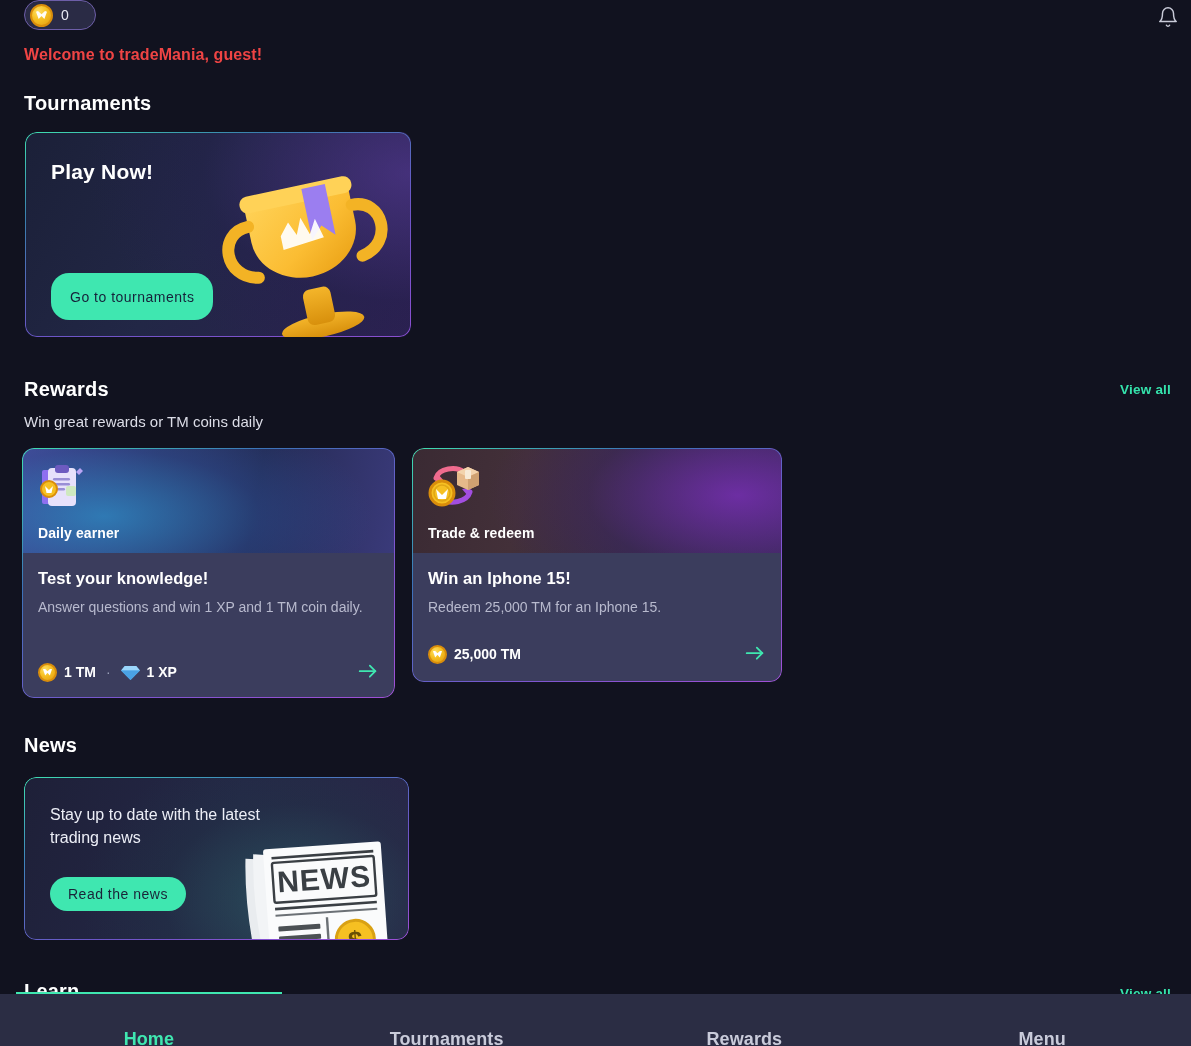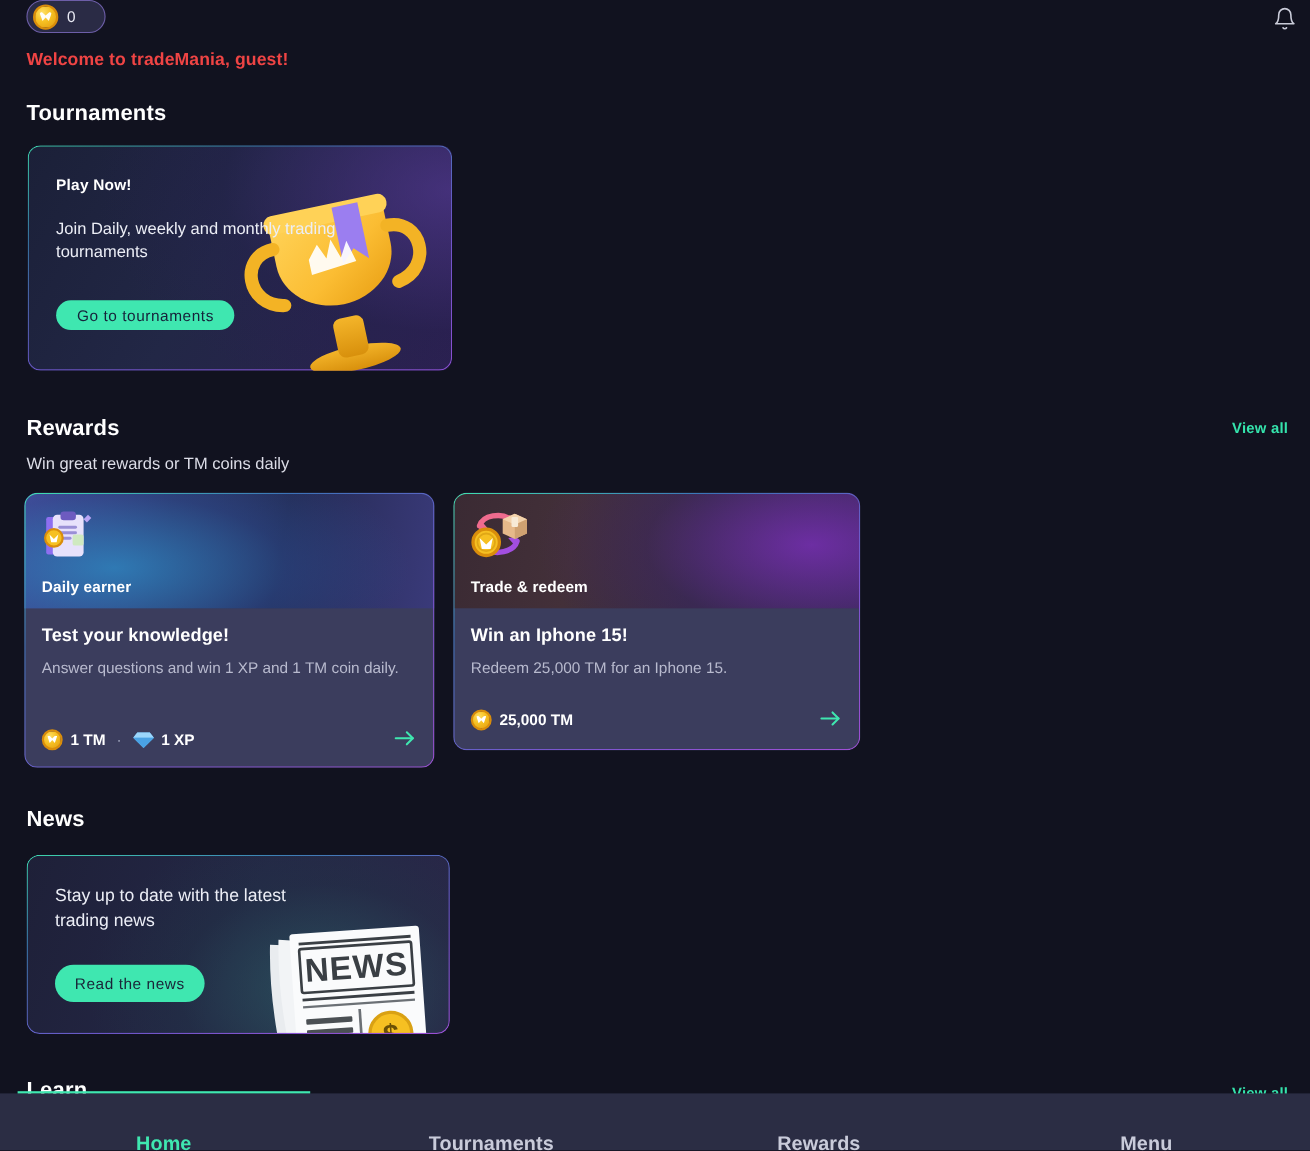--- a/index.html
+++ b/index.html
@@ -136,33 +136,33 @@
     padding: 1px;
     background: linear-gradient(160deg, #3fe0b0 0%, #3a7fae 25%, #6b56c7 60%, #8b4fd0 100%);
     -webkit-mask: linear-gradient(#000 0 0) content-box, linear-gradient(#000 0 0);
     -webkit-mask-composite: xor;
             mask-composite: exclude;
     pointer-events: none;
   }
 
   .tourn-title {
     position: absolute; left: 26px; top: 28px;
-    font-size: 14px; font-weight: 700; color: #fff;
+    font-size: 21px; font-weight: 700; color: #fff;
     letter-spacing: .2px;
     z-index: 3;
   }
   .tourn-desc {
     position: absolute; left: 26px; top: 66px;
     width: 260px;
     font-size: 15px; line-height: 1.42; color: #eceef6; font-weight: 400;
     z-index: 3;
   }
   .tourn-btn {
     position: absolute; left: 26px; top: 141px;
-    height: 27px;
+    height: 47px;
     display: flex; align-items: center;
     padding: 0 19px;
     border-radius: 18px;
     background: #3fe7b0;
     color: #16223a;
     font-size: 14px; font-weight: 500;
     letter-spacing: .5px;
     border: none;
     cursor: pointer;
     font-family: "Liberation Sans", sans-serif;
@@ -453,21 +453,20 @@
         <path d="M62 46 h106 v36 a53 46 0 0 1 -106 0 z" fill="url(#gTrophy)"></path>
         <rect x="58" y="36" width="114" height="17" rx="8" fill="#ffd257"></rect>
         <path d="M62 66 C30 66 28 112 62 118" fill="none" stroke="#f3b325" stroke-width="12" stroke-linecap="round"></path>
         <path d="M168 66 C200 66 202 112 168 118" fill="none" stroke="#f3b325" stroke-width="12" stroke-linecap="round"></path>
         <path d="M122 40 h24 v52 l-12 -12 -12 12 z" fill="#9b7ef0"></path>
         <path d="M92 82 l10 -12 6 14 7 -16 6 18 8 -14 5 20 -42 4 z" fill="#ffffff" opacity=".92"></path>
       </g>
     </svg>
 
     <div class="tourn-title">Play Now!</div>
-    <div class="tourn-desc">Join Daily, weekly and monthly trading tournaments</div>
     <button class="tourn-btn">Go to tournaments</button>
   </div>
 
   <div class="section-title" id="rewards-title">Rewards</div>
   <div class="section-sub" id="rewards-sub">Win great rewards or TM coins daily</div>
   <div class="view-all" id="rewards-viewall">View all</div>
 
   <div class="reward-card" id="reward-card-0">
     <div class="rc-head">
       <svg class="rc-icon" viewBox="0 0 54 50">

